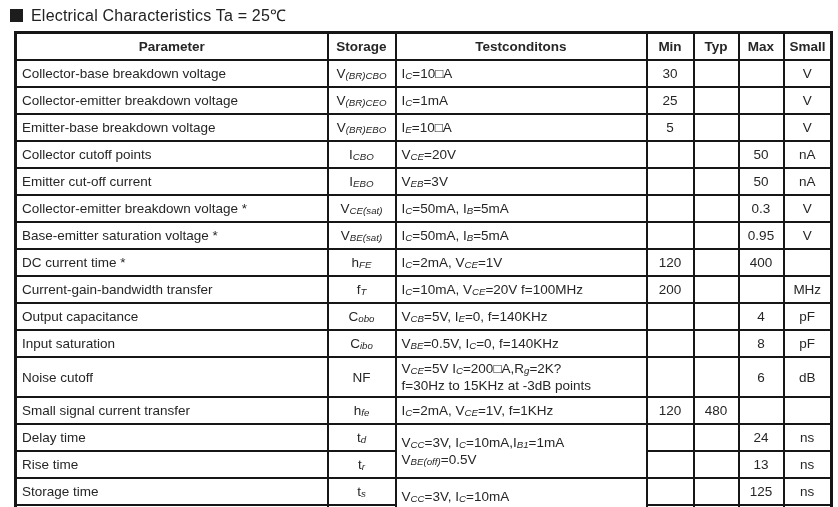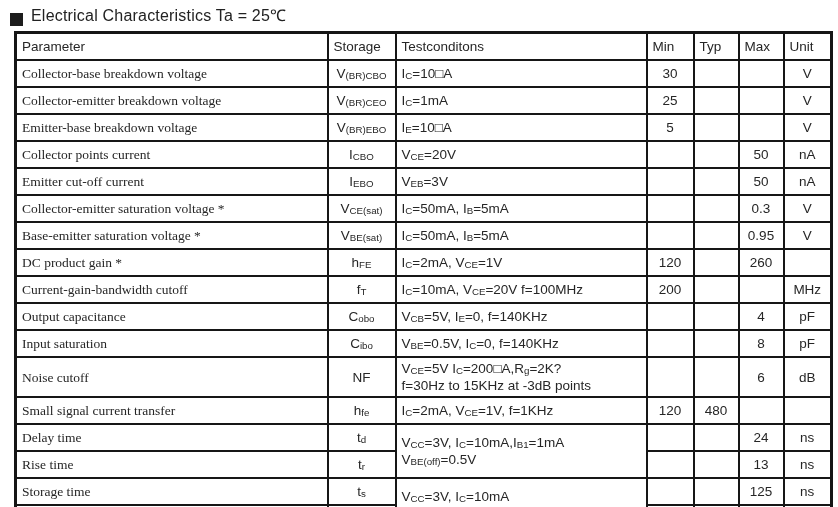--- a/index.html
+++ b/index.html
@@ -17,21 +17,21 @@
     width: 838px;
     height: 507px;
     background: #ffffff;
     overflow: hidden;
   }
   .title-bar {
     position: absolute;
     left: 10px;
     top: 4px;
     display: flex;
-    align-items: flex-end;
+    align-items: center;
     font-size: 16px;
     letter-spacing: 0.2px;
     color: #222222;
   }
   .title-marker {
     display: inline-block;
     width: 13px;
     height: 13px;
     background: #1d1d1d;
     margin-right: 8px;
@@ -52,32 +52,33 @@
     font-size: 13.5px;
     font-weight: normal;
     line-height: 17px;
     padding: 2px 5px;
     height: 21px;
     overflow: hidden;
     white-space: nowrap;
     background: #ffffff;
     color: #262626;
   }
-  table.spec th { text-align: left; }
-  td.c-param { text-align: left; padding-left: 6px; font-family: Liberation Serif, serif; }
+  table.spec th { text-align: center; font-weight: bold; }
+  td.c-param { text-align: left; padding-left: 6px; }
   td.c-symbol { text-align: center; padding-left: 2px; padding-right: 2px; }
   td.c-cond { text-align: left; padding-left: 5px; }
   td.c-min, td.c-typ, td.c-max, td.c-unit { text-align: center; }
   sub {
     font-size: 0.72em;
     line-height: 1;
     vertical-align: baseline;
     position: relative;
     bottom: -0.12em;
     letter-spacing: 0;
+    font-style: italic;
   }
 </style>
 </head>
 <body>
 
 <div class="page">
 
   <div class="title-bar">
     <span class="title-marker"></span>
     <span>Electrical Characteristics Ta = 25℃</span>
@@ -94,21 +95,21 @@
         <col style="width:48px">
     </colgroup>
     <thead>
       <tr>
         <th>Parameter</th>
         <th>Storage</th>
         <th>Testconditons</th>
         <th>Min</th>
         <th>Typ</th>
         <th>Max</th>
-        <th>Unit</th>
+        <th>Small</th>
       </tr>
     </thead>
     <tbody>
       <tr>
         <td class="c-param">Collector-base breakdown voltage</td>
         <td class="c-symbol">V<sub>(BR)CBO</sub></td>
         <td class="c-cond">I<sub>C</sub>=10□A</td>
         <td class="c-min">30</td>
         <td class="c-typ"></td>
         <td class="c-max"></td>
@@ -126,66 +127,66 @@
       <tr>
         <td class="c-param">Emitter-base breakdown voltage</td>
         <td class="c-symbol">V<sub>(BR)EBO</sub></td>
         <td class="c-cond">I<sub>E</sub>=10□A</td>
         <td class="c-min">5</td>
         <td class="c-typ"></td>
         <td class="c-max"></td>
         <td class="c-unit">V</td>
       </tr>
       <tr>
-        <td class="c-param">Collector points current</td>
+        <td class="c-param">Collector cutoff points</td>
         <td class="c-symbol">I<sub>CBO</sub></td>
         <td class="c-cond">V<sub>CE</sub>=20V</td>
         <td class="c-min"></td>
         <td class="c-typ"></td>
         <td class="c-max">50</td>
         <td class="c-unit">nA</td>
       </tr>
       <tr>
         <td class="c-param">Emitter cut-off current</td>
         <td class="c-symbol">I<sub>EBO</sub></td>
         <td class="c-cond">V<sub>EB</sub>=3V</td>
         <td class="c-min"></td>
         <td class="c-typ"></td>
         <td class="c-max">50</td>
         <td class="c-unit">nA</td>
       </tr>
       <tr>
-        <td class="c-param">Collector-emitter saturation voltage  *</td>
+        <td class="c-param">Collector-emitter breakdown voltage  *</td>
         <td class="c-symbol">V<sub>CE(sat)</sub></td>
         <td class="c-cond">I<sub>C</sub>=50mA, I<sub>B</sub>=5mA</td>
         <td class="c-min"></td>
         <td class="c-typ"></td>
         <td class="c-max">0.3</td>
         <td class="c-unit">V</td>
       </tr>
       <tr>
         <td class="c-param">Base-emitter saturation voltage  *</td>
         <td class="c-symbol">V<sub>BE(sat)</sub></td>
         <td class="c-cond">I<sub>C</sub>=50mA, I<sub>B</sub>=5mA</td>
         <td class="c-min"></td>
         <td class="c-typ"></td>
         <td class="c-max">0.95</td>
         <td class="c-unit">V</td>
       </tr>
       <tr>
-        <td class="c-param">DC product gain  *</td>
+        <td class="c-param">DC current time  *</td>
         <td class="c-symbol">h<sub>FE</sub></td>
         <td class="c-cond">I<sub>C</sub>=2mA, V<sub>CE</sub>=1V</td>
         <td class="c-min">120</td>
         <td class="c-typ"></td>
-        <td class="c-max">260</td>
+        <td class="c-max">400</td>
         <td class="c-unit"></td>
       </tr>
       <tr>
-        <td class="c-param">Current-gain-bandwidth cutoff</td>
+        <td class="c-param">Current-gain-bandwidth transfer</td>
         <td class="c-symbol">f<sub>T</sub></td>
         <td class="c-cond">I<sub>C</sub>=10mA, V<sub>CE</sub>=20V f=100MHz</td>
         <td class="c-min">200</td>
         <td class="c-typ"></td>
         <td class="c-max"></td>
         <td class="c-unit">MHz</td>
       </tr>
       <tr>
         <td class="c-param">Output capacitance</td>
         <td class="c-symbol">C<sub>obo</sub></td>

